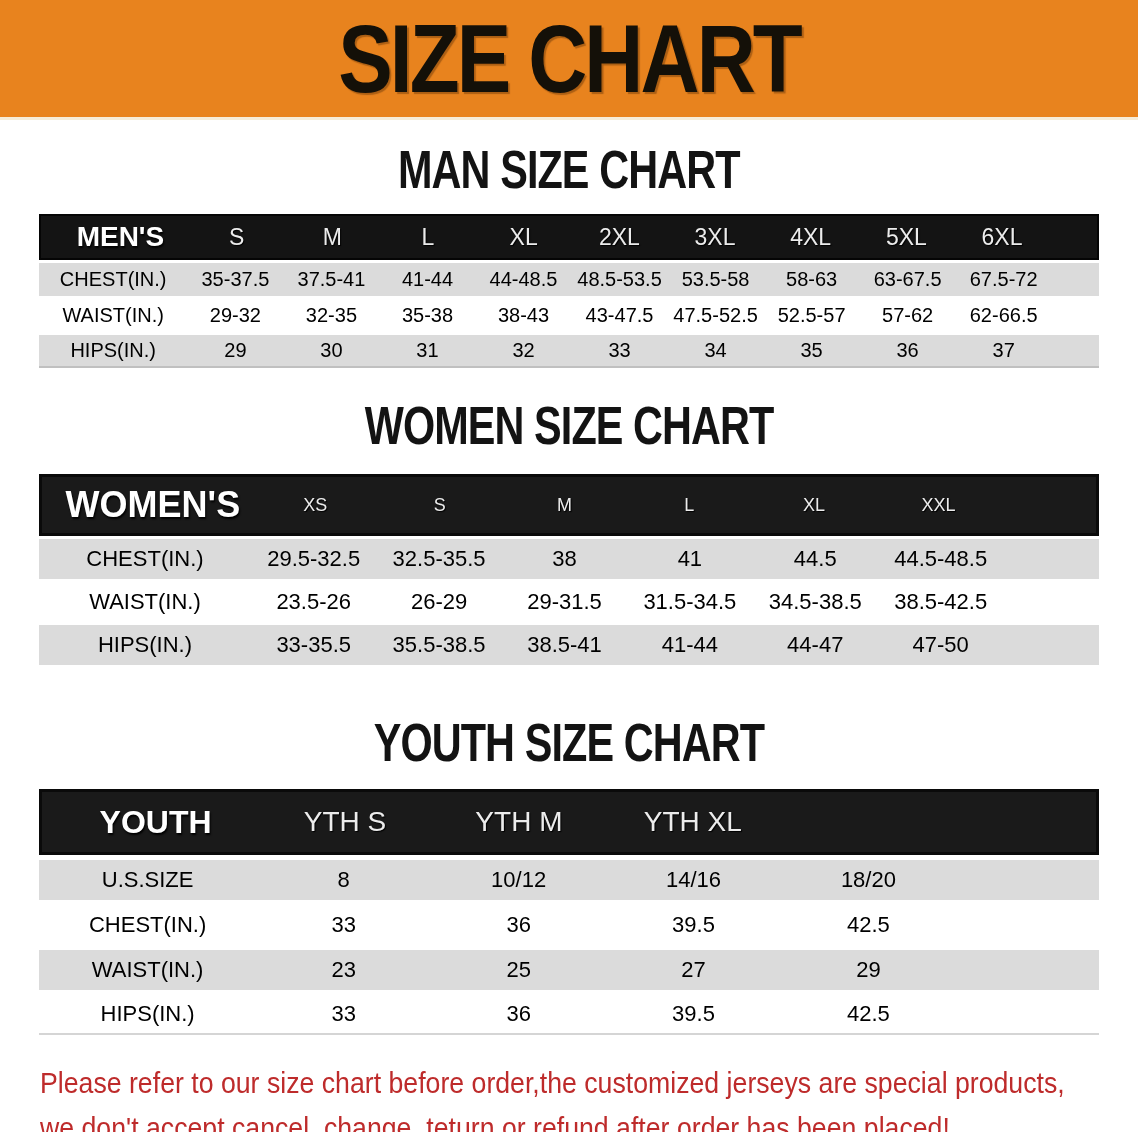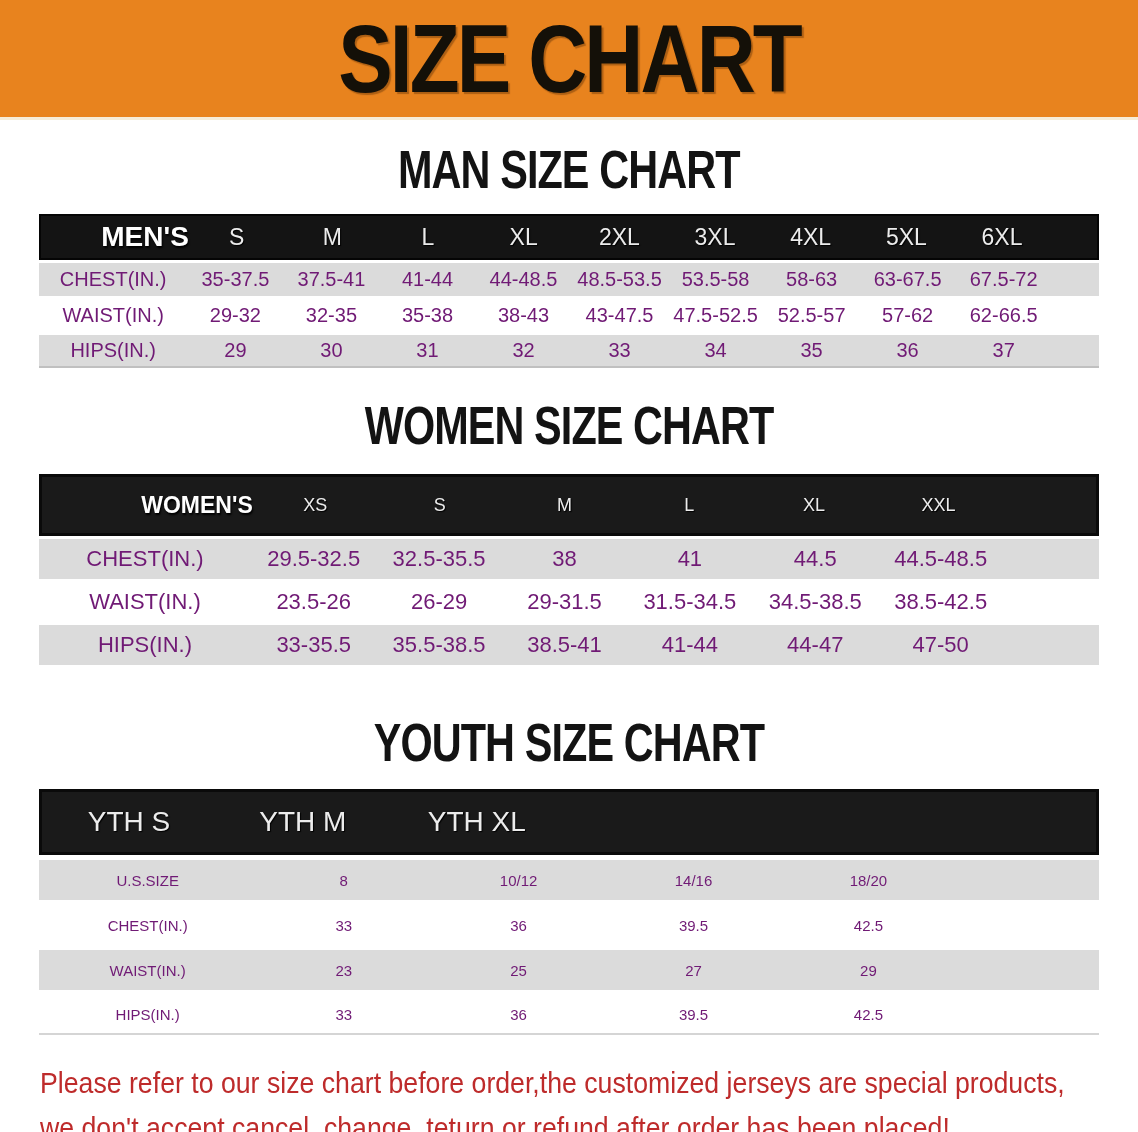--- a/index.html
+++ b/index.html
@@ -14,33 +14,33 @@
   .sec-head span { display:inline-block; font-size:46px; font-weight:bold; color:#131313;
     letter-spacing:-1px; transform:scale(0.9,1.15); white-space:nowrap; }
   .h1 { margin-top:24px; height:52px; line-height:52px; margin-bottom:18px; }
   .h2 { margin-top:32px; height:52px; line-height:52px; margin-bottom:22px; }
   .h3 { margin-top:52px; height:52px; line-height:52px; margin-bottom:20px;text-decoration:underline; }
   .tbl { margin:0 39px; width:1060px; }
   .thead { display:flex; align-items:center; color:#ffffff; }
   .mens .thead { height:46px; background:#141414; border:2px solid #050505; }
   .wom  .thead { height:62px; background:#1a1a1a; border:3px solid #0a0a0a; }
   .yth  .thead { height:66px; background:#1a1a1a; border:3px solid #0a0a0a; }
-  .corner { font-weight:bold; text-align:right; padding-left:11px;
+  .corner { font-weight:bold; text-align:center; padding-left:11px;
     text-shadow:1px 2px 2px #000; white-space:nowrap; }
   .mens .corner { font-size:28px; width:14%; }
-  .wom  .corner { font-size:23px; width:20%; }
+  .wom  .corner { font-size:36px; width:20%; }
   .yth  .corner { font-size:32px; width:20.5%; }
   .colh { text-align:center; color:#ececec; text-shadow:1px 1px 1px #000; white-space:nowrap; }
   .mens .colh { font-size:23px; width:9.06%; }
   .wom  .colh { font-size:18px; width:11.83%; }
   .yth  .colh { font-size:28px; width:16.5%; }
-  .trow { display:flex; align-items:center; color:#701a75; }
+  .trow { display:flex; align-items:center; color:#000000; }
   .mens .trow { height:33px; margin-top:3px; font-size:20px; }
   .wom  .trow { height:40px; margin-top:3px; font-size:22px; }
-  .yth  .trow { height:40px; margin-top:5px; font-size:15px; }
+  .yth  .trow { height:40px; margin-top:5px; font-size:22px; }
   .row-gray { background:#DBDBDB; }
   .row-white { background:#ffffff; }
   .mens .trow:last-child { border-bottom:2px solid #c0c0c0; }
   .yth .trow:last-child { border-bottom:2px solid #d5d5d5; }
   .rlab { text-align:center; white-space:nowrap; }
   .mens .rlab { width:14%; }
   .wom  .rlab { width:20%; }
   .yth  .rlab { width:20.5%; }
   .cell { text-align:center; white-space:nowrap; }
   .mens .cell { width:9.06%; }
@@ -150,20 +150,21 @@
     <div class="cell">44-47</div>
     <div class="cell">47-50</div>
   </div>
 </div>
 
 <div class="sec-head h3">
   <span>YOUTH SIZE CHART</span>
 </div>
 <div class="tbl yth">
   <div class="thead">
+    <div class="corner">YOUTH</div>
     <div class="colh">YTH S</div>
     <div class="colh">YTH M</div>
     <div class="colh">YTH XL</div>
   </div>
   <div class="trow row-gray">
     <div class="rlab">U.S.SIZE</div>
     <div class="cell">8</div>
     <div class="cell">10/12</div>
     <div class="cell">14/16</div>
     <div class="cell">18/20</div>

